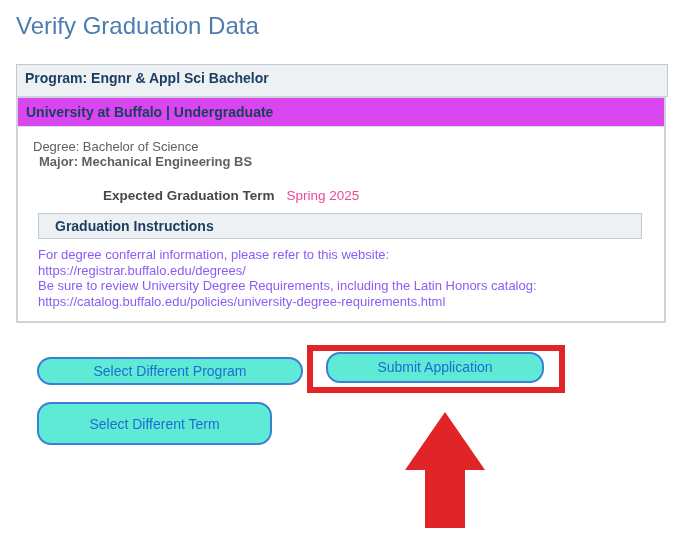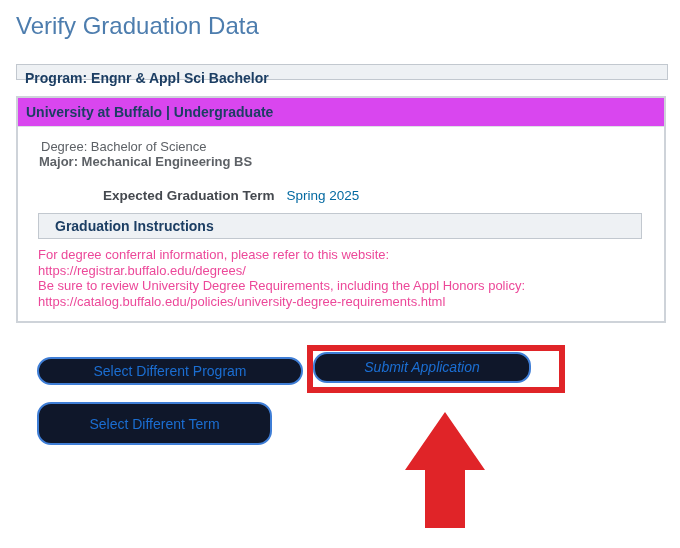--- a/index.html
+++ b/index.html
@@ -29,21 +29,21 @@
     font-size: 14px;
     font-weight: bold;
     color: #1c3e63;
   }
 
   .program-bar {
     position: absolute;
     left: 16px;
     top: 64px;
     width: 652px;
-    height: 16px;
+    height: 33px;
     line-height: 26px;
     padding-left: 8px;
   }
 
   .panel {
     position: absolute;
     left: 16px;
     top: 96px;
     width: 650px;
     height: 227px;
@@ -62,65 +62,65 @@
     font-weight: bold;
     color: #1c3e63;
   }
 
   .degree-block {
     margin-top: 12px;
     font-size: 13px;
     line-height: 15px;
     color: #5d6166;
   }
-  .degree-line { padding-left: 23px; }
+  .degree-line { padding-left: 15px; }
   .major-line  { padding-left: 21px; font-weight: bold; }
 
   .expected-row {
     margin-top: 19px;
     padding-left: 85px;
     font-size: 13.5px;
     color: #45494f;
   }
   .expected-label { font-weight: bold; }
-  .expected-value { font-weight: normal; margin-left: 12px; color: #0369a1; }
+  .expected-value { font-weight: normal; margin-left: 12px; color: #ec4899; }
 
   .instructions-bar {
     margin-top: 10px;
     margin-left: 20px;
     width: 604px;
     height: 26px;
     line-height: 24px;
     padding-left: 16px;
   }
 
   .instructions-text {
     margin-top: 8px;
     margin-left: 20px;
     font-size: 13px;
     line-height: 15.5px;
-    color: #ec4899;
+    color: #8b5cf6;
   }
 
   .btn {
     position: absolute;
     box-sizing: border-box;
-    background: #0f172a;
+    background: #5eead4;
     border: 2px solid #3f7ed6;
     border-radius: 14px;
     color: #1b6ed2;
     font-size: 14px;
     font-family: "Liberation Sans", sans-serif;
     text-align: center;
     padding: 0;
     cursor: pointer;
   }
   .btn-select-program { left: 37px;  top: 357px; width: 266px; height: 28px; line-height: 24px; }
   .btn-select-term    { left: 37px;  top: 402px; width: 235px; height: 43px; line-height: 24px; }
-  .btn-submit         { left: 313px; top: 352px; width: 218px; height: 31px; line-height: 27px; font-style: italic; }
+  .btn-submit         { left: 326px; top: 352px; width: 218px; height: 31px; line-height: 27px; }
 
   .highlight-box {
     position: absolute;
     left: 307px;
     top: 345px;
     width: 258px;
     height: 48px;
     box-sizing: border-box;
     border: 6px solid #e02428;
     background: transparent;
@@ -160,21 +160,21 @@
     <span class="expected-label">Expected Graduation Term</span><span class="expected-value">Spring 2025</span>
   </div>
 
   <div class="gray-bar instructions-bar">
     <span>Graduation Instructions</span>
   </div>
 
   <div class="instructions-text">
     <div>For degree conferral information, please refer to this website:</div>
     <div>https://registrar.buffalo.edu/degrees/</div>
-    <div>Be sure to review University Degree Requirements, including the Appl Honors policy:</div>
+    <div>Be sure to review University Degree Requirements, including the Latin Honors catalog:</div>
     <div>https://catalog.buffalo.edu/policies/university-degree-requirements.html</div>
   </div>
 </div>
 
 <button class="btn btn-select-program">Select Different Program</button>
 
 <button class="btn btn-submit">Submit Application</button>
 
 <button class="btn btn-select-term">Select Different Term</button>
 

